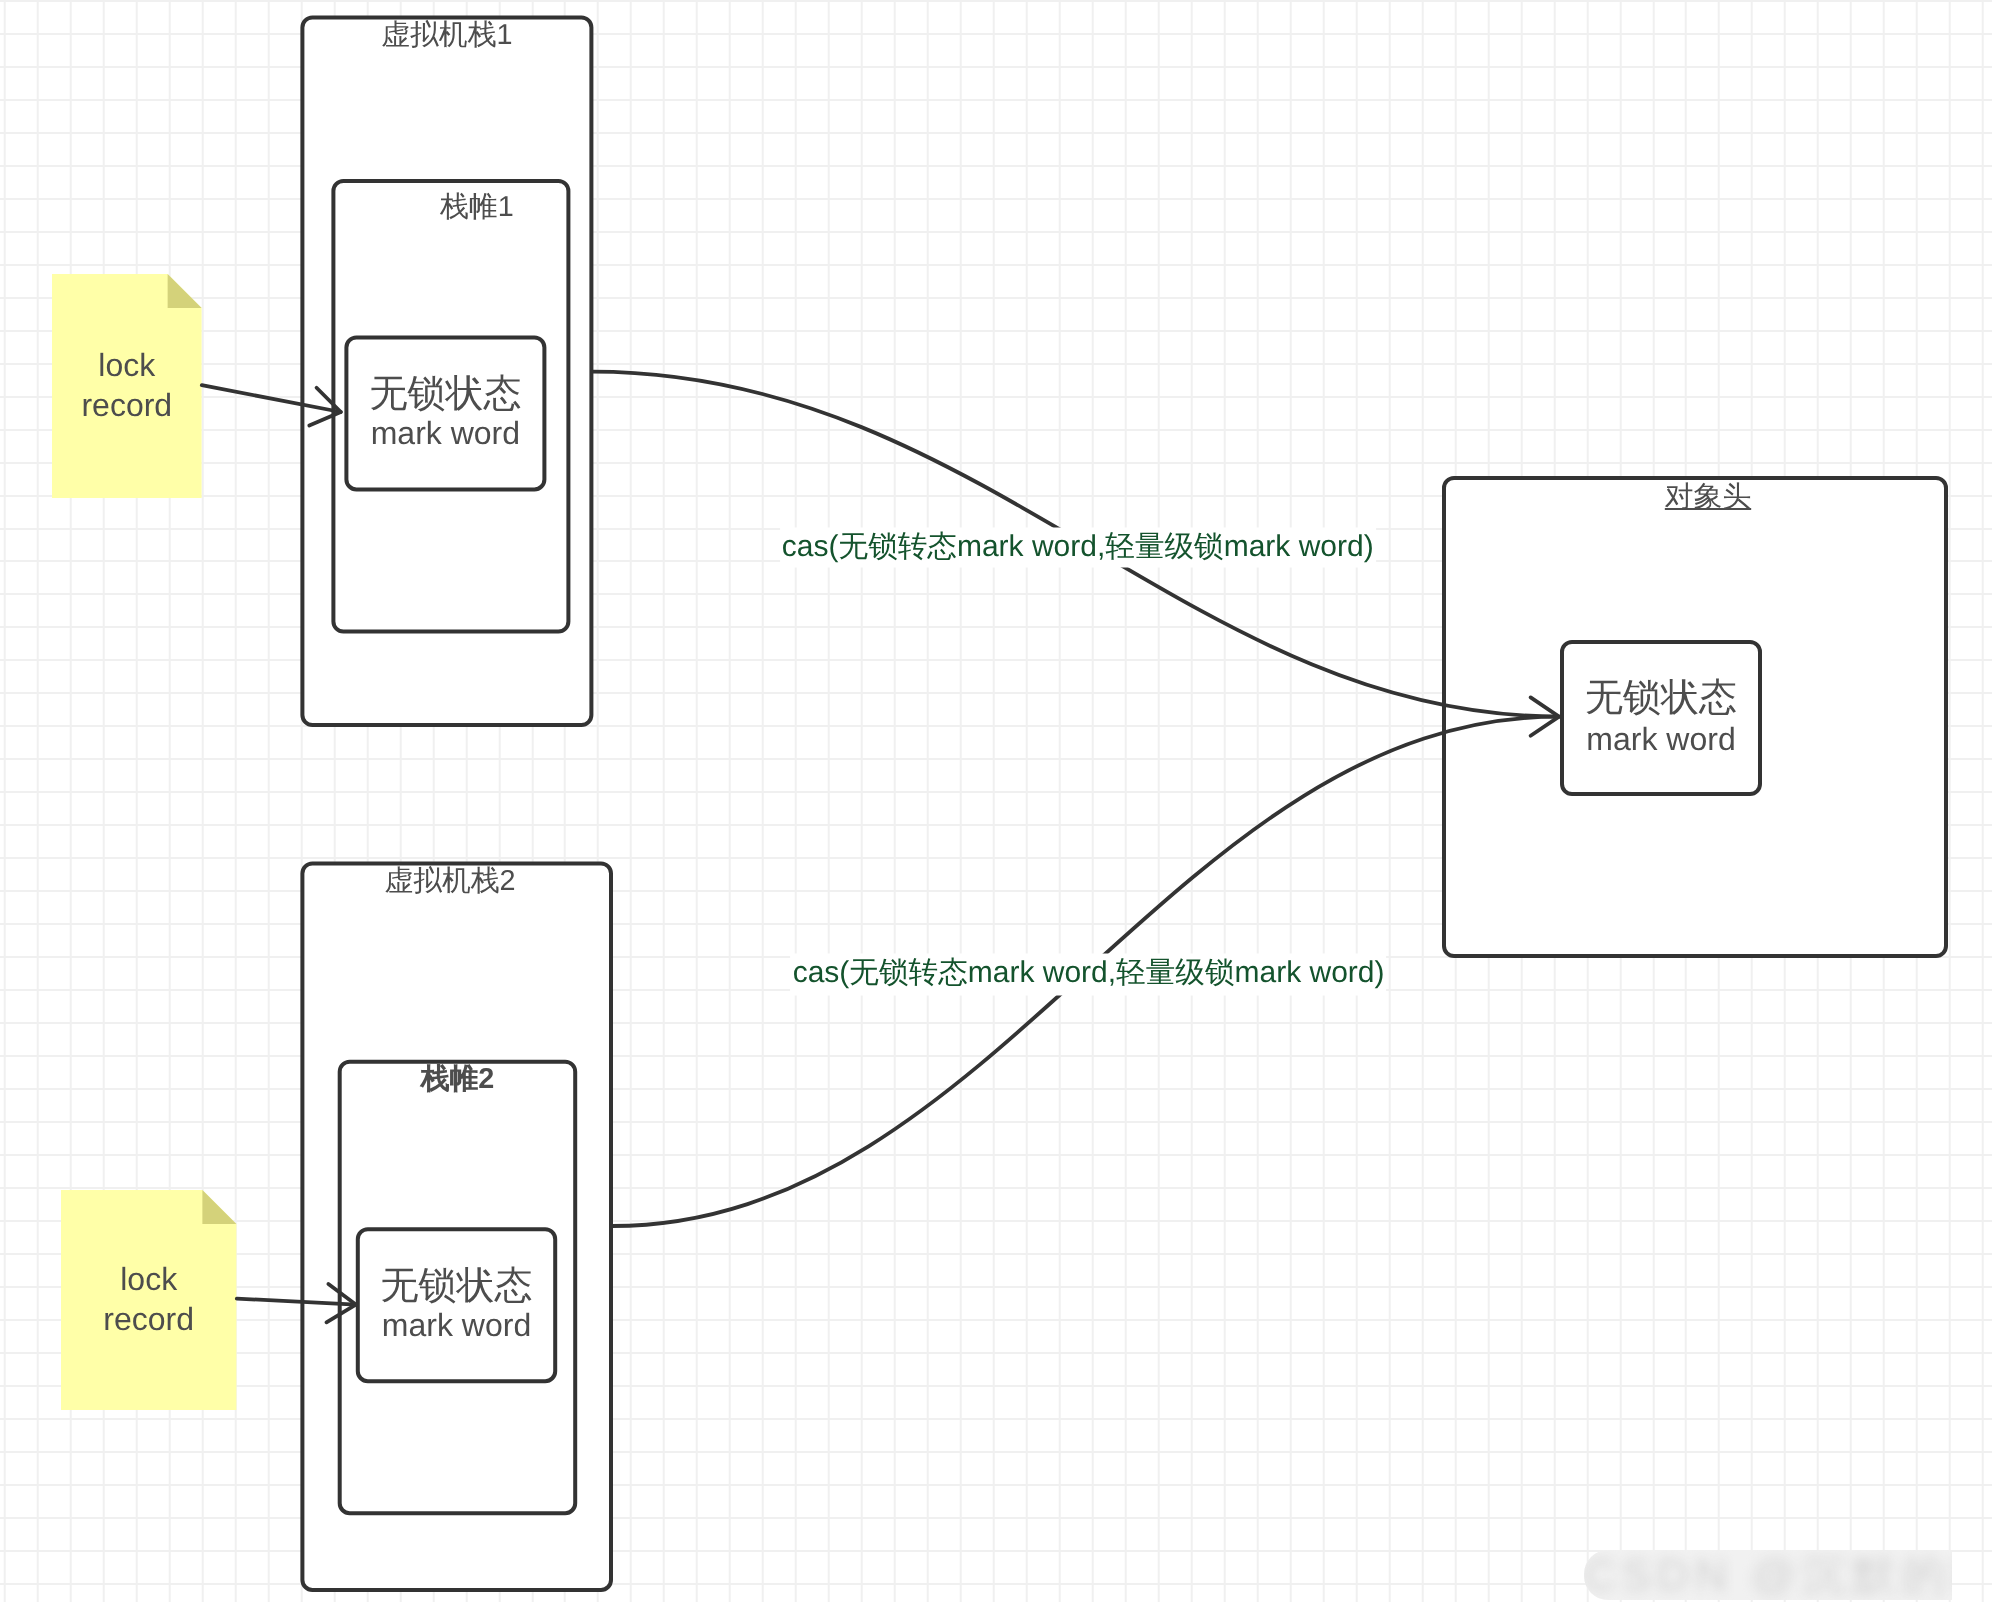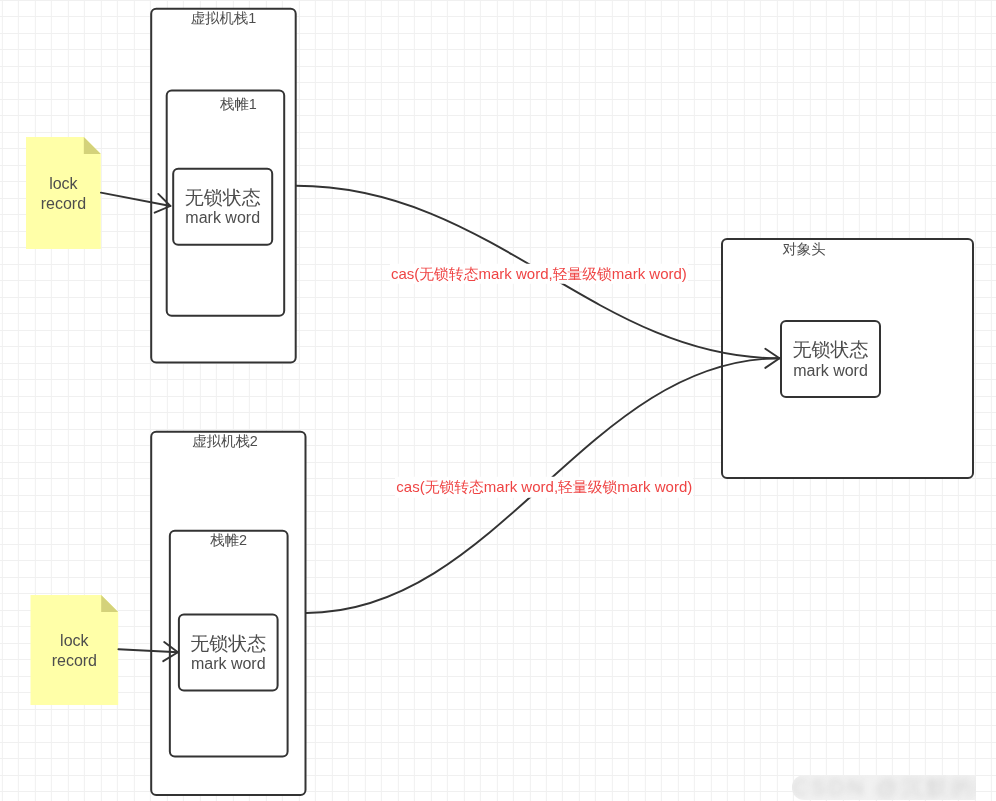--- a/index.html
+++ b/index.html
@@ -8,21 +8,21 @@
        font-family:"Liberation Sans",sans-serif;-webkit-font-smoothing:antialiased;}
   #labels{position:absolute;left:0;top:0;width:996px;height:693px;opacity:0.999;}
   #canvas{position:relative;width:996px;height:801px;overflow:hidden;background:#ffffff;}
   #grid{position:absolute;left:0;top:0;width:996px;height:801px;}
   svg.layer{position:absolute;left:0;top:0;width:996px;height:801px;overflow:visible;}
   .lbl{position:absolute;white-space:pre;color:#4d4d4d;font-size:16px;line-height:19.5px;
        text-align:center;transform:translate(-50%,0);}
   .lbl .cn{font-size:19px;}
   .cnlbl{position:absolute;white-space:pre;color:#4d4d4d;font-size:14.4px;line-height:18px;
        text-align:center;transform:translate(-50%,0);}
-  .edgelbl{position:absolute;white-space:pre;color:#ef4444;font-size:15px;line-height:20.5px;
+  .edgelbl{position:absolute;white-space:pre;color:#14532d;font-size:15px;line-height:20.5px;
        transform:translate(-50%,-50%);background:#ffffff;padding:0 1px;}
   .edgelbl .cn{font-size:14.8px;}
 </style>
 </head>
 <body>
 
 <div id="canvas">
   <div id="grid" style="background: repeating-linear-gradient(to right, rgb(240, 240, 240) 0px, rgb(240, 240, 240) 1px, transparent 1px, transparent 16.485px) 1.86px 7px, repeating-linear-gradient(rgb(240, 240, 240) 0px, rgb(240, 240, 240) 1px, transparent 1px, transparent 16.485px);"></div>
 
   <svg class="layer" id="shapes" viewBox="0 0 996 801" xmlns="http://www.w3.org/2000/svg">
@@ -55,24 +55,24 @@
       <path id="a-c" d="M 765.30 367.90 L 779.50 358.30 L 765.30 348.70" stroke="#333333" stroke-width="1.9" fill="none"></path>
     </g>
   </svg>
 
   <div id="labels">
     <div class="cnlbl" id="l-stack1" style="left: 223.45px; top: 9.25px;">虚拟机栈1</div>
     <div class="cnlbl" id="l-frame1" style="left: 225.45px; top: 95px; margin-left: 13px;">栈帷1</div>
     <div class="lbl" id="l-mw1" style="left: 222.7px; top: 187.7px;"><span class="cn">无锁状态</span><br><span>mark word</span></div>
 
     <div class="cnlbl" id="l-stack2" style="left: 225px; top: 432.25px;">虚拟机栈2</div>
-    <div class="cnlbl" id="l-frame2" style="left: 228.725px; top: 531.15px;">栈帷2</div>
+    <div class="cnlbl" id="l-frame2" style="left: 228.725px; top: 531.15px; font-weight: bold;">栈帷2</div>
     <div class="lbl" id="l-mw2" style="left: 228.25px; top: 633.6px;"><span class="cn">无锁状态</span><br><span>mark word</span></div>
 
-    <div class="cnlbl" id="l-oh" style="left: 804px; top: 240.3px;">对象头</div>
+    <div class="cnlbl" id="l-oh" style="left: 854px; top: 240.3px; text-decoration: underline;">对象头</div>
     <div class="lbl" id="l-mw3" style="left: 830.5px; top: 340px;"><span class="cn">无锁状态</span><br><span>mark word</span></div>
 
     <div class="lbl" id="l-n1" style="left: 63.4px; top: 174px;"><span>lock</span><br><span>record</span></div>
     <div class="lbl" id="l-n2" style="left: 74.35px; top: 631px;"><span>lock</span><br><span>record</span></div>
 
     <div class="edgelbl" id="l-c1" style="left: 538.9px; top: 273.6px;"><span>cas(</span><span class="cn">无锁转态</span><span>mark word,</span><span class="cn">轻量级锁</span><span>mark word)</span></div>
 
     <div class="edgelbl" id="l-c2" style="left: 544.3px; top: 487.2px;"><span>cas(</span><span class="cn">无锁转态</span><span>mark word,</span><span class="cn">轻量级锁</span><span>mark word)</span></div>
   </div>
 

